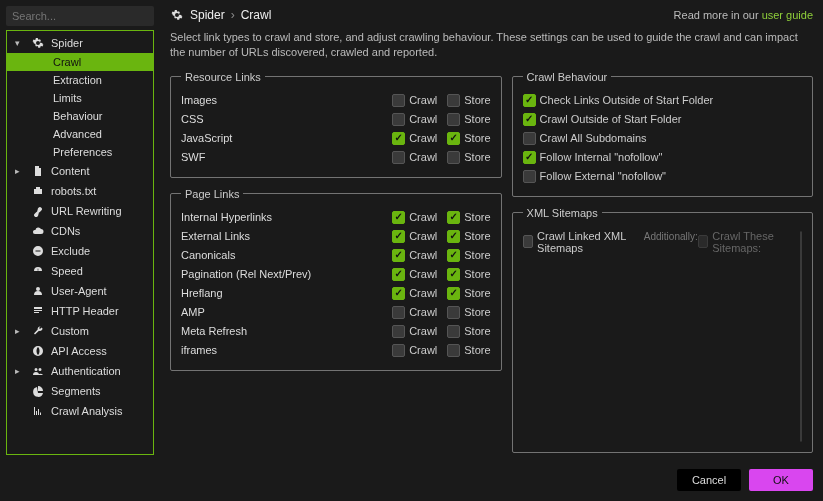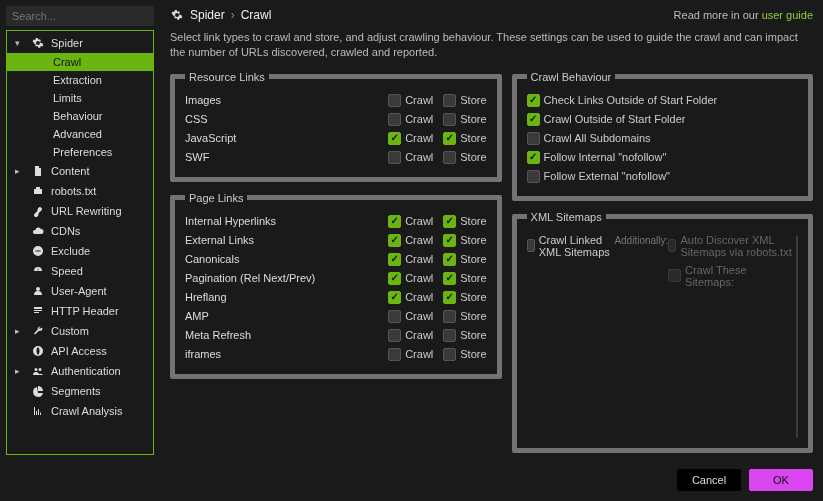--- a/index.html
+++ b/index.html
@@ -72,21 +72,21 @@
   .crumb { display:flex; align-items:center; gap:6px; font-size:12px; color:#eee;}
   .crumb .sep { color:#888; }
   .readmore { color:#bbb; font-size:11px;}
   .readmore a { color:#8fcf3a; text-decoration:none; cursor:pointer;}
   .desc { color:#bbb; font-size:11px; line-height:1.4; padding: 2px 0 10px 0;}
   .panes { display:flex; gap:10px; flex:1; overflow:hidden;}
   .col { display:flex; flex-direction:column; gap:10px; }
   .col.left { flex: 1.1; }
   .col.right { flex: 1; }
   fieldset {
-    border: 5px solid #737373;
+    border: 1px solid #737373;
     border-radius: 2px;
     padding: 8px 10px 10px 10px;
     color:#ccc;
   }
   legend { padding: 0 4px; color:#ccc; font-size:11px;}
   .row {
     display:flex;
     align-items:center;
     justify-content: space-between;
     padding: 3px 0;
@@ -520,26 +520,20 @@
                   <span class="box"></span>
                   <span class="cklabel">Crawl Linked XML Sitemaps</span>
                 </span>
               </div>
             </div>
           <div class="addl">Additionally:</div>
           <div id="rows-sitemaps-extra">
               <div class="row" style="justify-content: flex-start;">
                 <span class="ck disabled">
                   <span class="box"></span>
-                  <span class="cklabel">Auto Discover XML Sitemaps via robots.txt</span>
-                </span>
-              </div>
-              <div class="row" style="justify-content: flex-start;">
-                <span class="ck disabled">
-                  <span class="box"></span>
                   <span class="cklabel">Crawl These Sitemaps:</span>
                 </span>
               </div>
             </div>
           <div class="sitemap-box"></div>
         </fieldset>
       </div>
     </div>
   </div>
 </div>

